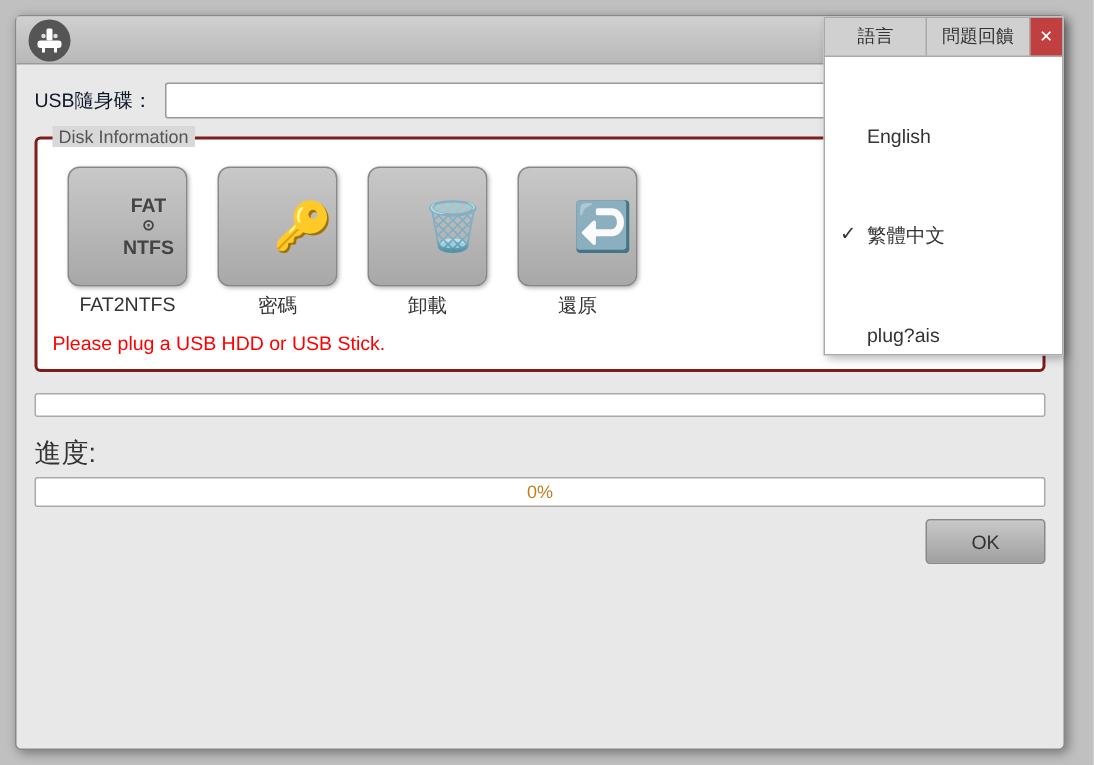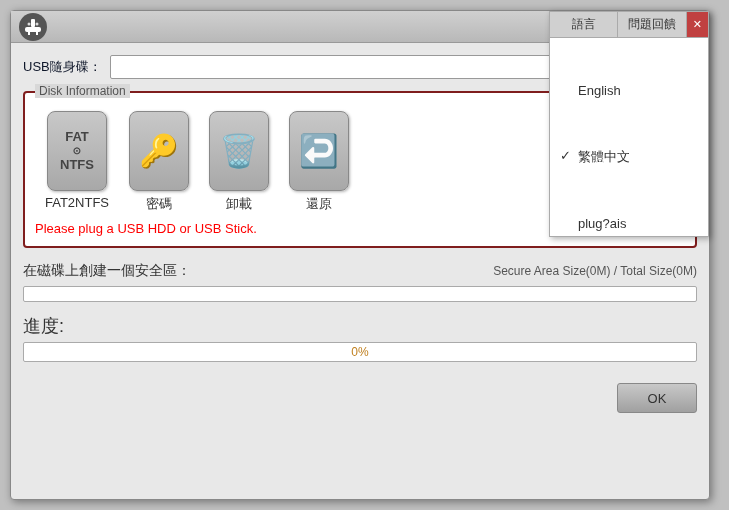--- a/index.html
+++ b/index.html
@@ -172,30 +172,30 @@
     }
 
     .disk-icon-item {
       display: flex;
       flex-direction: column;
       align-items: center;
       gap: 4px;
     }
 
     .disk-icon-btn {
-      width: 60px;
+      width: 80px;
       height: 80px;
       background: linear-gradient(to bottom, #c8c8c8, #a8a8a8);
       border: 1px solid #888;
       border-radius: 8px;
       display: flex;
       align-items: center;
-      justify-content: center;
       cursor: pointer;
       box-shadow: 1px 1px 3px rgba(0,0,0,0.3);
+      padding-left: 36px;
     }
 
     .disk-icon-label {
       font-size: 13px;
       color: #333;
     }
 
     .fat-ntfs-icon {
       display: flex;
       flex-direction: column;
@@ -287,21 +287,21 @@
       top: 50%;
       left: 50%;
       transform: translate(-50%, -50%);
       font-size: 12px;
       color: #c08020;
     }
 
     .bottom-row {
       display: flex;
       justify-content: flex-end;
-      margin-top: 21px;
+      margin-top: 8px;
     }
 
     .ok-btn {
       width: 80px;
       height: 30px;
       background: linear-gradient(to bottom, #c8c8c8, #a0a0a0);
       border: 1px solid #888;
       border-radius: 3px;
       cursor: pointer;
       font-size: 13px;
@@ -447,24 +447,20 @@
           <div class="disk-icon-btn">
             <span class="restore-icon">↩️</span>
           </div>
           <span class="disk-icon-label">還原</span>
         </div>
 
       </div>
       <div class="error-msg">Please plug a USB HDD or USB Stick.</div>
     </div>
 
-    <div class="secure-area-row">
-      <span class="secure-area-label">在磁碟上創建一個安全區：</span>
-      <span class="secure-area-size">Secure Area Size(0M) / Total Size(0M)</span>
-    </div>
     <div class="progress-bar-outer">
       <div class="progress-bar-inner" style="width:0%"></div>
     </div>
 
     <div class="progress-section">
       <div class="progress-label">進度:</div>
       <div class="progress-bar-outer2">
         <div class="progress-bar-inner2" style="width:0%"></div>
         <span class="progress-pct">0%</span>
       </div>

